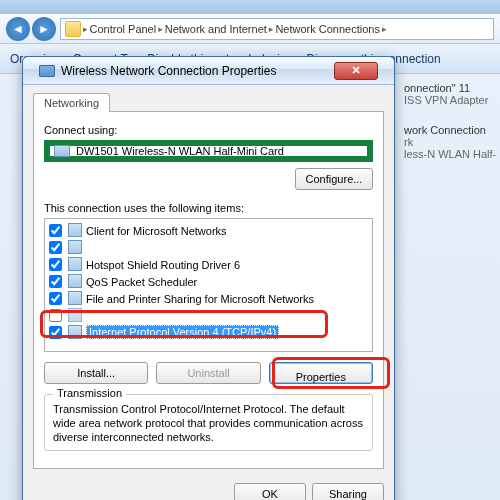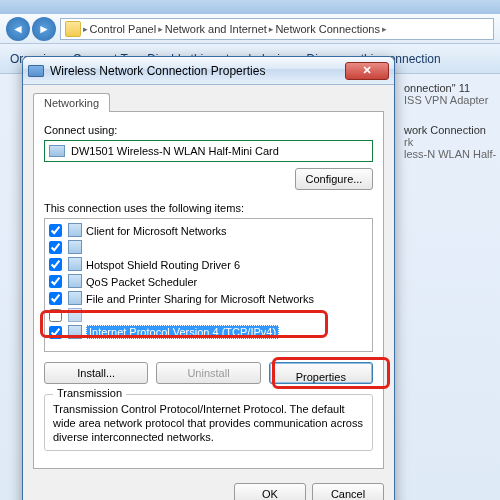--- a/index.html
+++ b/index.html
@@ -75,21 +75,21 @@
     border-radius: 6px;
     box-shadow: 0 4px 14px rgba(0,0,0,.35);
     background: #f0f0f0;
     display: flex; flex-direction: column;
   }
   .dlg-titlebar {
     height: 28px;
     background: linear-gradient(#f7fbff, #dbe8f6 45%, #c7daf0 46%, #e6f0fb);
     border-bottom: 1px solid #9fb9d6;
     border-radius: 6px 6px 0 0;
-    display: flex; align-items: center; padding: 0 5px;
+    display: flex; align-items: center; padding: 0 16px;
   }
   .dlg-icon {
     width: 16px; height: 12px; margin-right: 6px;
     background: linear-gradient(#7db3e8,#5a92cf);
     border:1px solid #3a6a9c; border-radius:1px;
   }
   .dlg-title { flex: 1; font-size: 12px; color: #000; }
   .dlg-close {
     width: 44px; height: 18px;
     background: linear-gradient(#e98a83, #c8433a);
@@ -111,21 +111,21 @@
   }
   .tab.active { background: #fff; z-index: 2; }
   .tab-panel {
     border: 1px solid #ababab; background: #fff;
     padding: 10px 10px 8px; flex: 1;
     display: flex; flex-direction: column; position: relative;
   }
   .label { font-size: 11px; margin: 2px 0 4px; }
   .adapter-row { display: flex; gap: 6px; align-items: stretch; }
   .adapter-box {
-    flex: 1; height: 22px; border: 1px solid #15803d;
+    flex: 1; height: 22px; border: 6px solid #15803d;
     background: #fff; display: flex; align-items: center; gap: 6px;
     padding: 0 4px;
   }
   .nic-icon {
     width: 16px; height: 12px;
     background: linear-gradient(#c9dff3, #9cc0e3);
     border: 1px solid #6c95bd;
   }
   .winbtn {
     min-width: 78px; height: 22px;
@@ -309,16 +309,16 @@
         <span class="legend">Transmission</span>
         <div class="desc-text">Transmission Control Protocol/Internet Protocol. The default wide area network protocol that provides communication across diverse interconnected networks.</div>
       </div>
     </div>
   </div>
   <div class="dlg-footer">
     <div class="winbtn" style="min-width:72px">
         <span>OK</span>
       </div>
     <div class="winbtn" style="min-width:72px">
-        <span>Cancel</span>
+        <span>Sharing</span>
       </div>
   </div>
 </div>
 
 </body></html>

